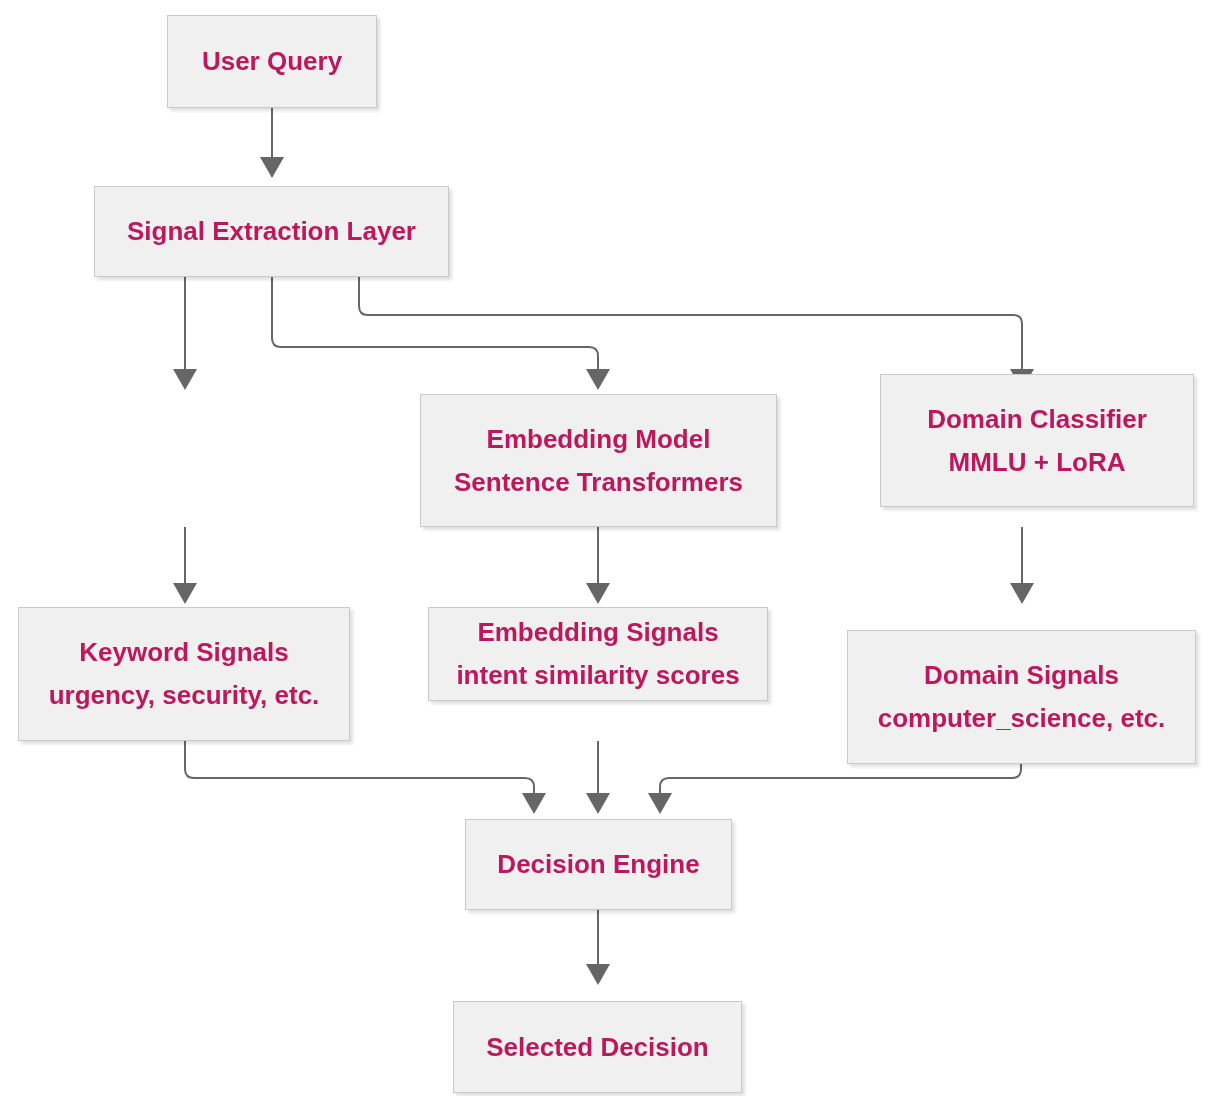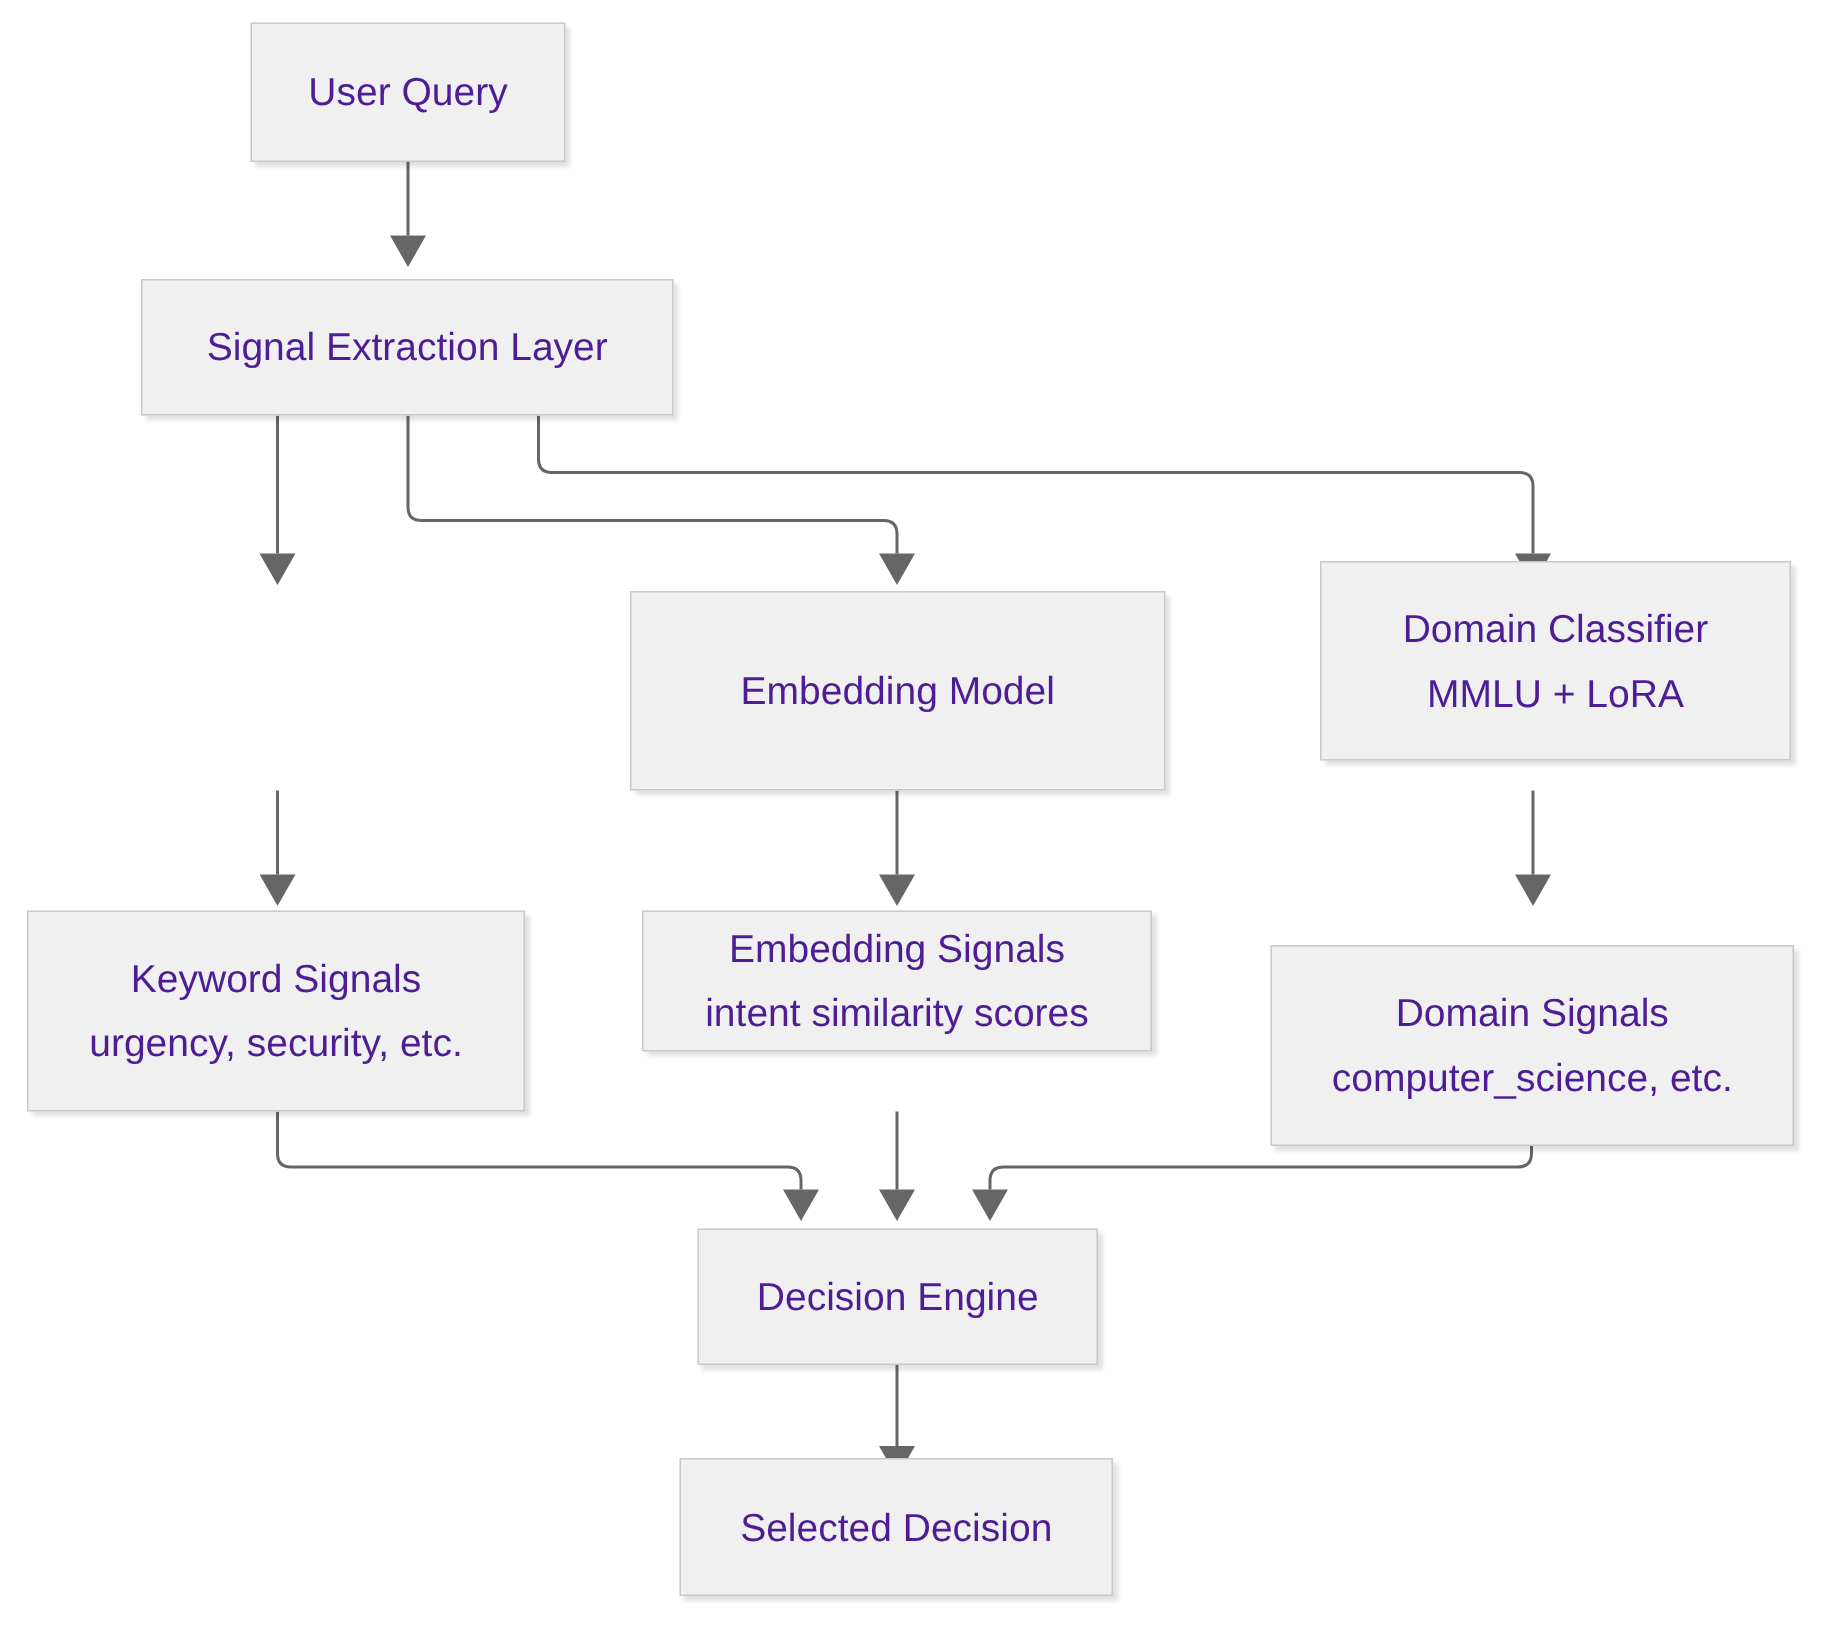--- a/index.html
+++ b/index.html
@@ -21,39 +21,40 @@
     position: absolute;
     box-sizing: border-box;
     background: #f0f0f0;
     border: 1.5px solid #c9c9c9;
     box-shadow: 3px 3px 3px rgba(0,0,0,0.12);
     display: flex;
     flex-direction: column;
     align-items: center;
     justify-content: center;
     text-align: center;
-    color: #4c1d95;
+    color: #be185d;
     font-size: 26px;
     line-height: 1.65;
     z-index: 1;
+    font-weight: bold;
   }
   .edge-line { stroke: #666666; stroke-width: 2; fill: none; }
   .edge-head { fill: #666666; stroke: none; }
 
   
   #n-user-query        { left: 167px; top: 15px;  width: 210px; height: 93px; }
   #n-signal-extraction { left: 94px;  top: 186px; width: 355px; height: 91px; }
   #n-keyword-extractor { left: 37px;  top: 394px; width: 296px; height: 133px; }
   #n-embedding-model   { left: 420px; top: 394px; width: 357px; height: 133px; }
   #n-domain-classifier { left: 880px; top: 374px; width: 314px; height: 133px; align-items: center; }
   #n-keyword-signals   { left: 18px;  top: 607px; width: 332px; height: 134px; }
   #n-embedding-signals { left: 428px; top: 607px; width: 340px; height: 94px; }
   #n-domain-signals    { left: 847px; top: 630px; width: 349px; height: 134px; }
   #n-decision-engine   { left: 465px; top: 819px; width: 267px; height: 91px; }
-  #n-selected-decision { left: 453px; top: 972px; width: 289px; height: 92px; }
+  #n-selected-decision { left: 453px; top: 1001px; width: 289px; height: 92px; }
 </style>
 </head>
 <body>
 
 <div id="canvas">
 
   <svg id="edges" viewBox="0 0 1215 1096" xmlns="http://www.w3.org/2000/svg">
     <g>
       <path class="edge-line" d="M272 108 V157"></path>
       <polygon class="edge-head" points="260,157 284,157 272,178"></polygon>
@@ -104,20 +105,21 @@
     <span>User Query</span>
   </div>
 
   <div class="node" id="n-signal-extraction">
     <span>Signal Extraction Layer</span>
   </div>
 
 
   <div class="node" id="n-embedding-model">
     <span>Embedding Model</span>
+    <span>Sentence Transformers</span>
   </div>
 
   <div class="node" id="n-domain-classifier">
     <span>Domain Classifier</span>
     <span>MMLU + LoRA</span>
   </div>
 
   <div class="node" id="n-keyword-signals">
     <span>Keyword Signals</span>
     <span>urgency, security, etc.</span>

